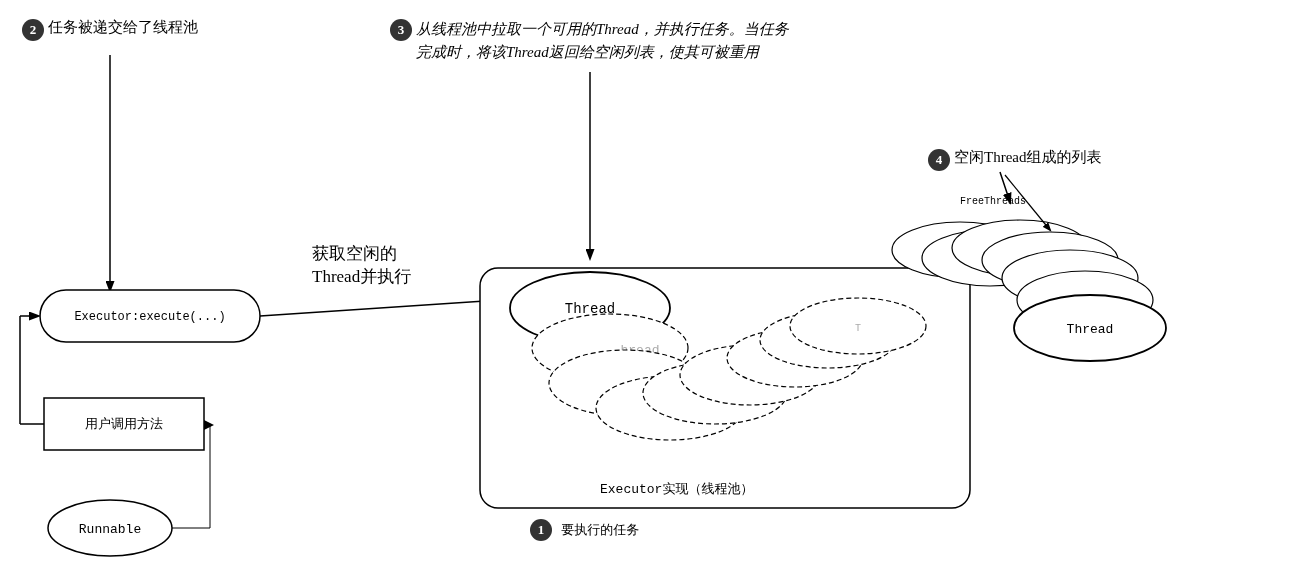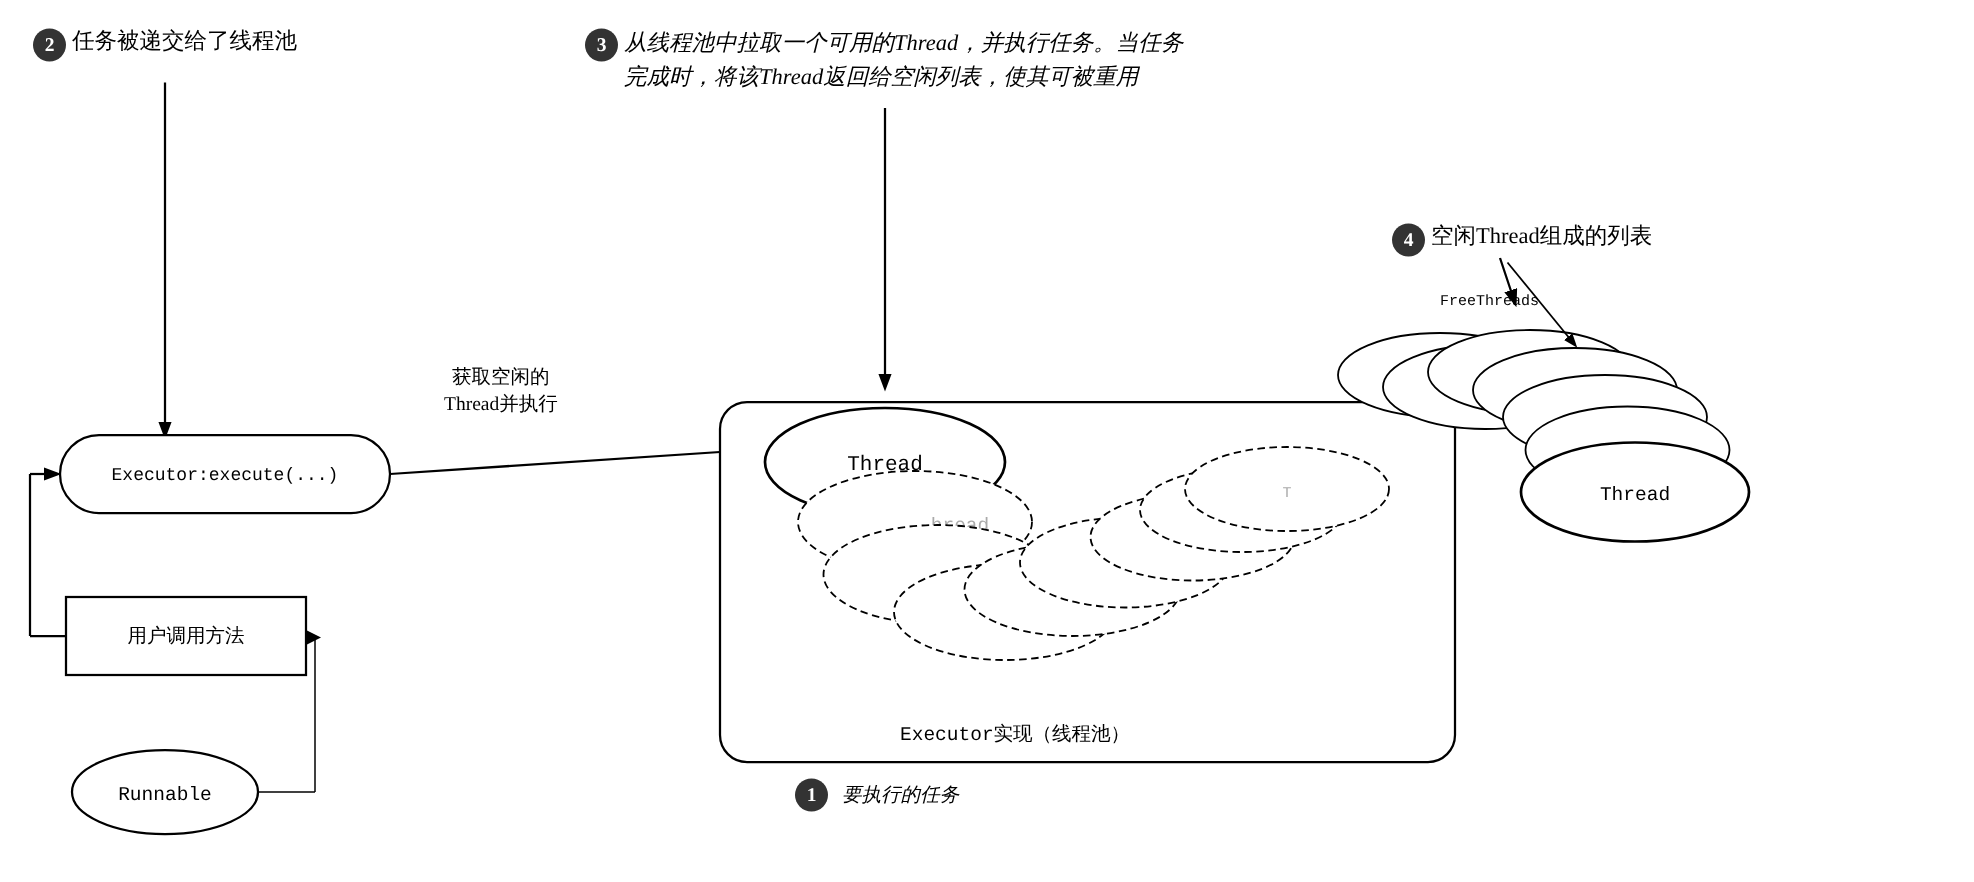--- a/index.html
+++ b/index.html
@@ -75,27 +75,27 @@
 
   <div class="annotation" style="left:928px; top:148px;">
     <span class="circle-num">4</span>
     <span>空闲Thread组成的列表</span>
   </div>
 
   <div class="label mono" style="left:960px; top:196px;">
     <span>FreeThreads</span>
   </div>
 
-  <div class="label" style="left:296px; top:242px; text-align:center; font-size:13px;">
+  <div class="label" style="left:312px; top:242px; text-align:left; font-size:17px;">
     获取空闲的<br>Thread并执行
   </div>
 
   <div class="label" style="left:530px; top:518px;">
     <span class="circle-num" style="background:#333; display:inline-flex;">1</span>
-    <span style="margin-left:6px;font-style:italic;">要执行的任务</span>
+    <span style="margin-left:6px;">要执行的任务</span>
   </div>
 
   <svg class="main-svg">
 
     <line x1="110" y1="55" x2="110" y2="290" stroke="#000" stroke-width="1.5" marker-end="url(#arrowhead)"></line>
 
     <line x1="590" y1="72" x2="590" y2="258" stroke="#000" stroke-width="1.5" marker-end="url(#arrowhead)"></line>
 
     <line x1="1000" y1="172" x2="1010" y2="202" stroke="#000" stroke-width="1.5" marker-end="url(#arrowhead)"></line>
 

